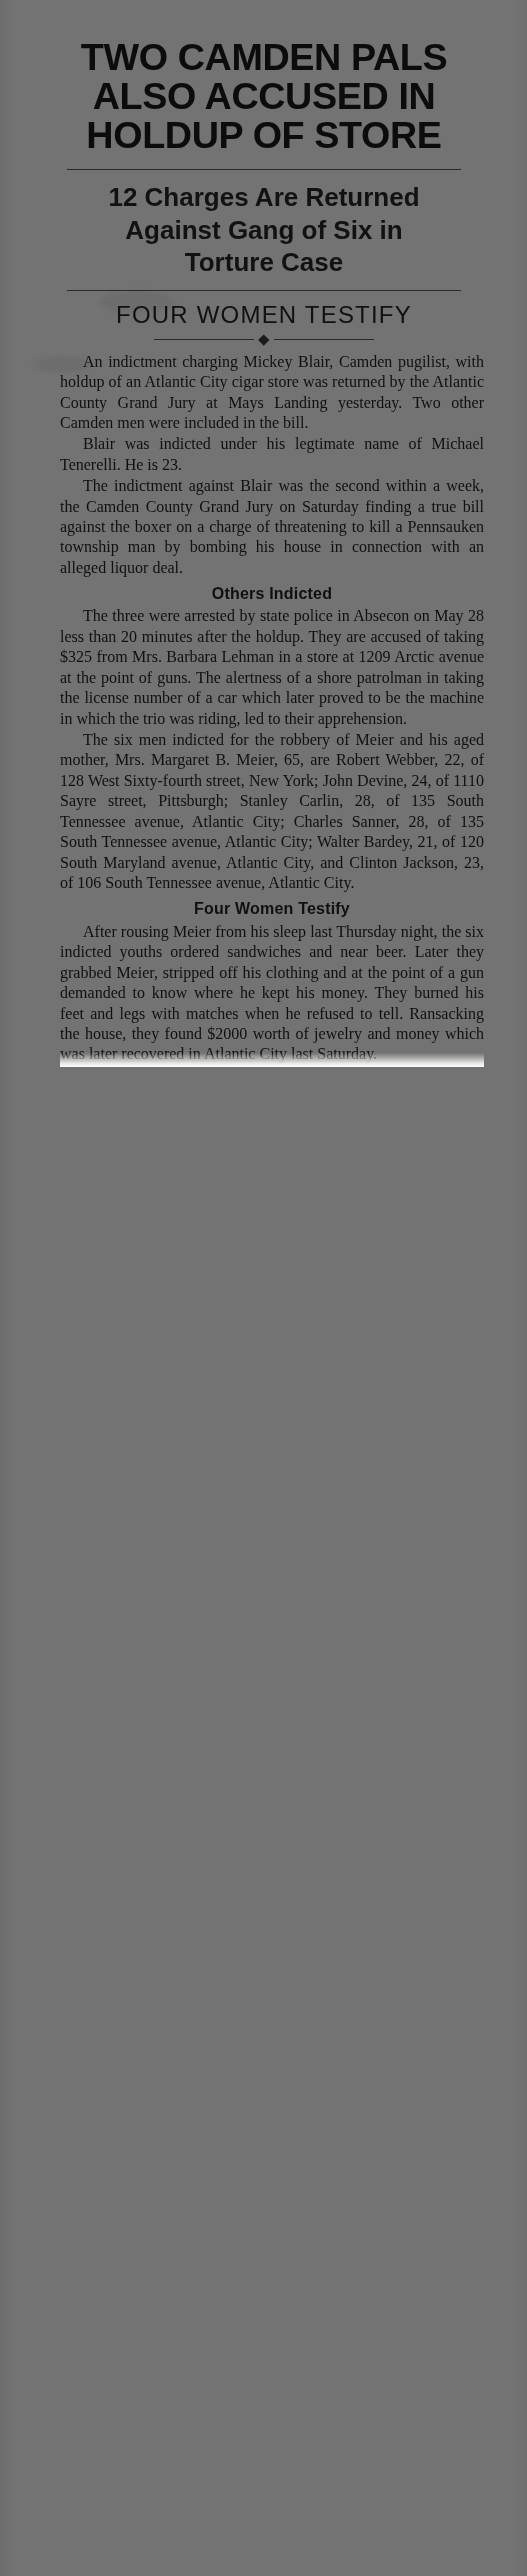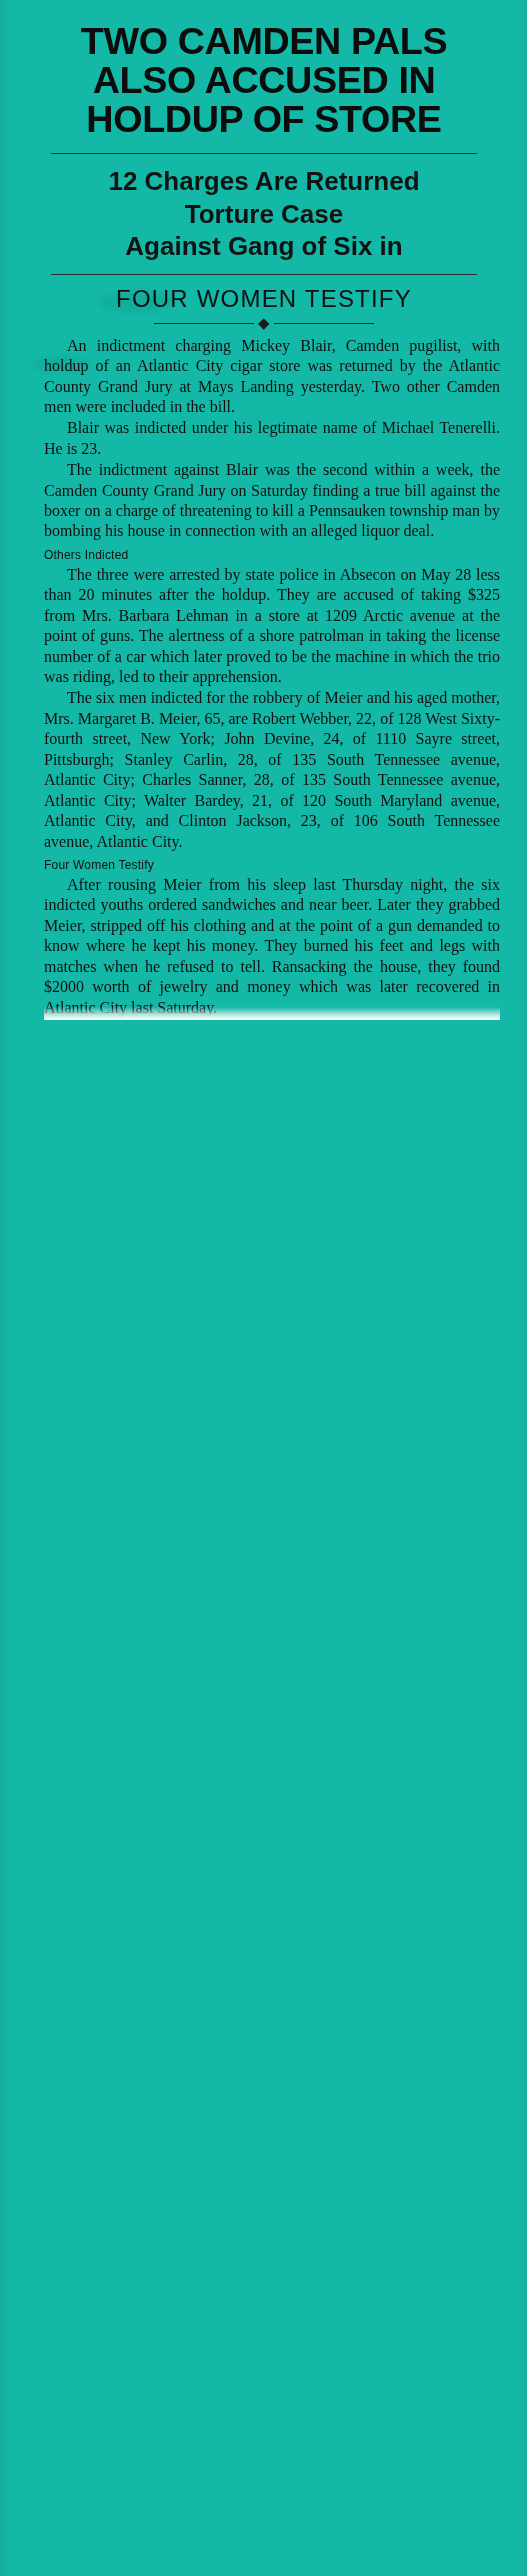--- a/index.html
+++ b/index.html
@@ -10,22 +10,22 @@
   body {
     width: 528px;
     min-height: 2576px;
     font-family: "Liberation Serif", serif;
     color: #111111;
   }
   .page {
     position: relative;
     width: 528px;
     min-height: 2576px;
-    background: #14b8a6;
-    padding: 0;
+    background: #737373;
+    padding: 16px;
     box-sizing: border-box;
     overflow: hidden;
   }
   .inner {
     padding: 18.3px 28px 8.3px 28px;
     box-sizing: border-box;
   }
   
   .headline {
     text-align: center;
@@ -104,23 +104,24 @@
     color: #101010;
     hyphens: manual;
     margin-left: 16px;
   }
   .body p {
     margin: 0 0 0.8px 0;
     text-indent: 23px;
   }
 
   .sub-deck {
-    font-family: "Liberation Sans", sans-serif;
-    font-weight: normal;
-    font-size: 12px;
+    text-align: center;
+    font-family: "Liberation Sans", sans-serif;
+    font-weight: bold;
+    font-size: 16px;
     margin: 5.8px 0 1.7px 0;
     letter-spacing: 0.2px;
   }
 
   
   .fade-last {
     position: relative;
   }
   .fade-last::after {
     content: "";
@@ -161,22 +162,22 @@
     <div class="headline">
       <span class="hl hl-1">TWO CAMDEN PALS</span>
       <span class="hl hl-2">ALSO ACCUSED IN</span>
       <span class="hl hl-3">HOLDUP OF STORE</span>
     </div>
 
     <hr class="rule-thin">
 
     <div class="subhead">
       <span>12 Charges Are Returned</span>
+      <span>Against Gang of Six in</span>
       <span>Torture Case</span>
-      <span>Against Gang of Six in</span>
     </div>
 
     <hr class="rule-thin2">
 
     <div class="kicker">FOUR WOMEN TESTIFY</div>
 
     <div class="diamond-rule">
       <span class="line"></span>
       <span class="dia"></span>
       <span class="line"></span>

